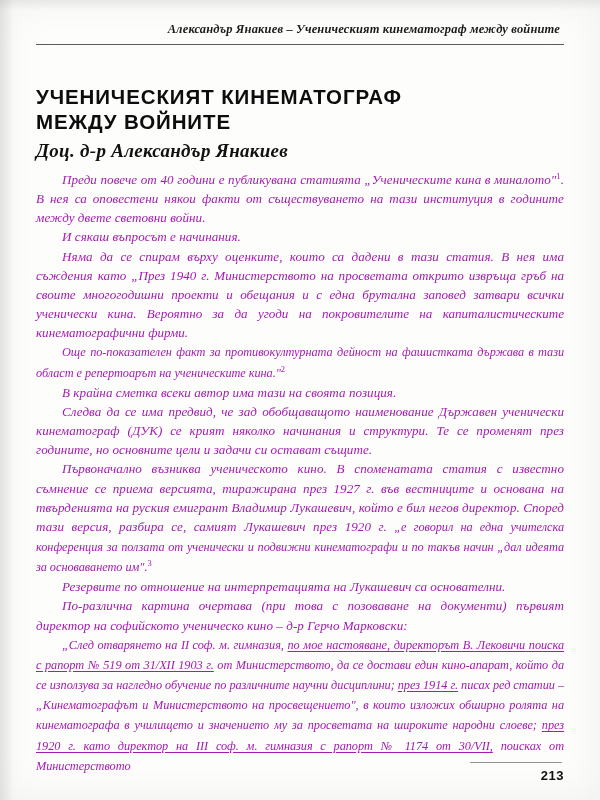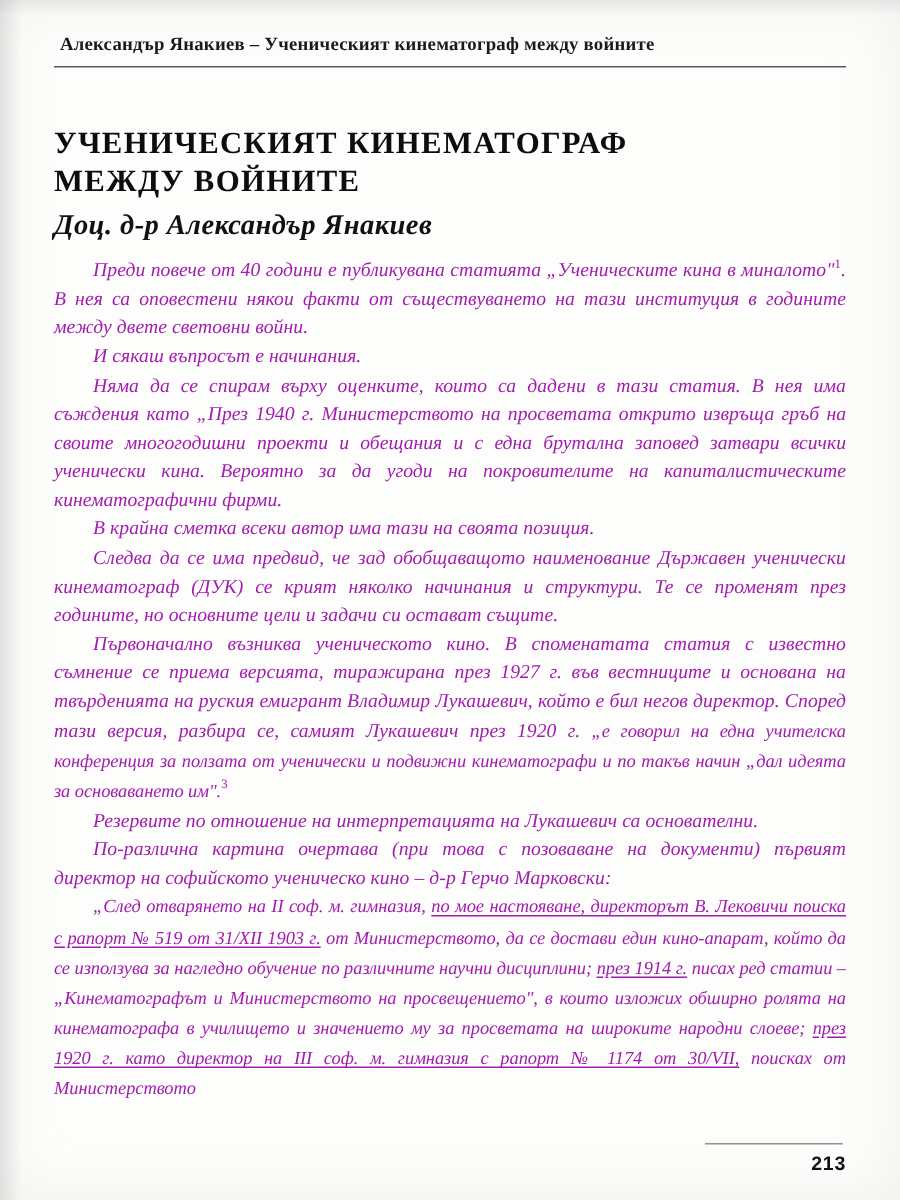--- a/index.html
+++ b/index.html
@@ -33,21 +33,23 @@
     background: linear-gradient(to bottom, rgba(150,150,150,0.16), rgba(255,255,255,0));
     pointer-events: none;
   }
 
   
   #running-head {
     position: absolute;
     left: 40px;
     top: 22px;
     width: 520px;
-    font-family: "Liberation Serif", "DejaVu Serif", serif;
+    text-align: right;
+    font-family: "Liberation Serif", "DejaVu Serif", serif;
+    font-style: italic;
     font-weight: 600;
     font-size: 12.5px;
     letter-spacing: 0.15px;
     color: #1a1a1a;
     white-space: nowrap;
   }
   #head-rule {
     position: absolute;
     left: 36px;
     top: 44px;
@@ -58,21 +60,21 @@
   }
 
   
   #title-block {
     position: absolute;
     left: 36px;
     top: 84px;
     width: 520px;
   }
   .doc-title {
-    font-family: Liberation Serif, serif;
+    font-family: Liberation Sans, sans-serif;
     font-weight: bold;
     font-size: 20.5px;
     line-height: 25px;
     letter-spacing: 0.9px;
     color: #0d0d0d;
     margin: 0;
   }
   #byline {
     position: absolute;
     left: 36px;
@@ -167,20 +169,21 @@
   <div id="byline">Доц. д-р Александър Янакиев</div>
 
   <div id="body-text">
 
     <p class="para"><span>Преди повече от 40 години е публикувана статията „Ученическите кина в миналото"</span><sup class="note">1</sup><span>. В нея са оповестени някои факти от съществуването на тази институция в годините между двете световни войни.</span></p>
 
     <p class="para"><span>И сякаш въпросът е начинания.</span></p>
 
     <p class="para"><span>Няма да се спирам върху оценките, които са дадени в тази статия. В нея има съждения като </span><span class="cite">„През 1940 г. Министерството на просветата открито извръща гръб на своите многогодишни проекти и обещания и с една брутална заповед затвари всички ученически кина. Вероятно за да угоди на покровителите на капиталистическите кинематографични фирми.</span></p>
 
+    <p class="para"><span class="cite-sm">Още по-показателен факт за противокултурната дейност на фашистката държава в тази област е репертоарът на ученическите кина."</span><sup class="note">2</sup></p>
 
     <p class="para"><span>В крайна сметка всеки автор има тази на своята позиция.</span></p>
 
 
     <p class="para"><span>Следва да се има предвид, че зад обобщаващото наименование Държавен ученически кинематограф (ДУК) се крият няколко начинания и структури. Те се променят през годините, но основните цели и задачи си остават същите.</span></p>
 
     <p class="para"><span>Първоначално възниква ученическото кино. В споменатата статия с известно съмнение се приема версията, тиражирана през 1927 г. във вестниците и основана на твърденията на руския емигрант Владимир Лукашевич, който е бил негов директор. Според тази версия, разбира се, самият Лукашевич през 1920 г. </span><span class="cite-sm">„е говорил на една учителска конференция за ползата от ученически и подвижни кинематографи и по такъв начин „дал идеята за основаването им".</span><sup class="note">3</sup></p>
 
     <p class="para"><span>Резервите по отношение на интерпретацията на Лукашевич са основателни.</span></p>
 

